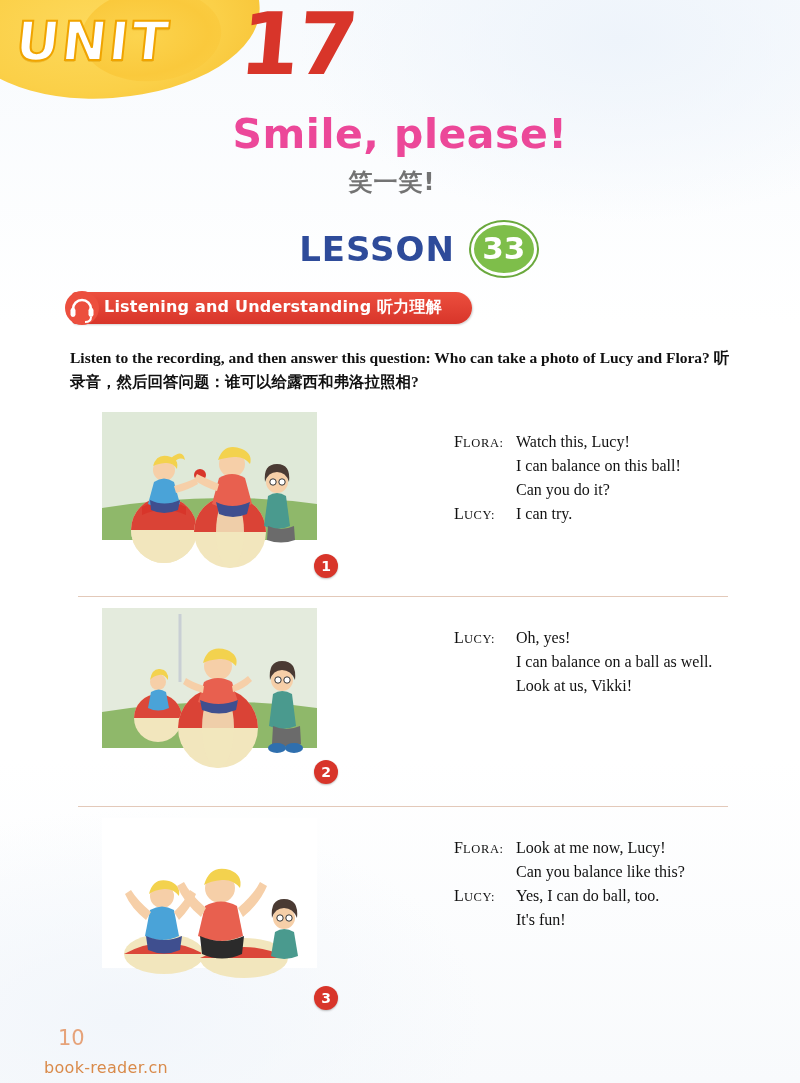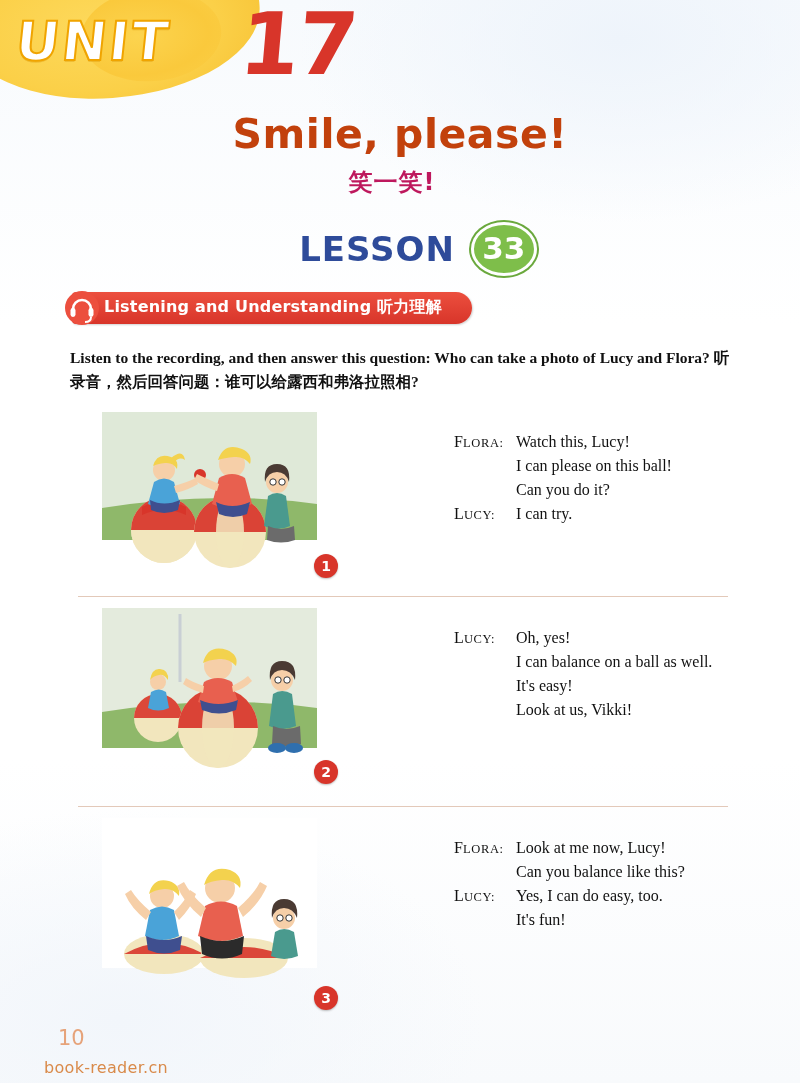--- a/index.html
+++ b/index.html
@@ -73,32 +73,32 @@
 
   
   .title-en {
     position: absolute;
     left: 0; right: 0;
     top: 110px;
     text-align: center;
     font-family: "DejaVu Sans", sans-serif;
     font-size: 41px;
     font-weight: bold;
-    color: #c2410c;
+    color: #ec4899;
     letter-spacing: .5px;
   }
   .title-cn {
     position: absolute;
     left: 0; right: 16px;
     top: 166px;
     text-align: center;
     font-family: "DejaVu Sans", sans-serif;
     font-size: 24px;
     font-weight: bold;
-    color: #be185d;
+    color: #737373;
     letter-spacing: 1px;
   }
   .lesson-row {
     position: absolute;
     left: 8px; right: 0;
     top: 222px;
     text-align: center;
     padding-left: 28px;
   }
   .lesson-word {
@@ -318,21 +318,21 @@
     <path d="M196 84 q9 -6 18 0 l4 30 q-13 6 -26 0z" fill="#4a9a8e"></path>
     <path d="M196 114 q13 6 26 0 l1 14 q-14 5 -28 0z" fill="#6b6b6b"></path>
   </svg>
   <div class="dialogue">
     <div class="dlg-line">
       <span class="dlg-spk"><span class="cap">F</span><span class="sc">LORA:</span></span>
       <span class="dlg-txt">Watch this, Lucy!</span>
     </div>
     <div class="dlg-line">
       <span class="dlg-spk"><span class="cap"></span><span class="sc"></span></span>
-      <span class="dlg-txt">I can please on this ball!</span>
+      <span class="dlg-txt">I can balance on this ball!</span>
     </div>
     <div class="dlg-line">
       <span class="dlg-spk"><span class="cap"></span><span class="sc"></span></span>
       <span class="dlg-txt">Can you do it?</span>
     </div>
     <div class="dlg-line">
       <span class="dlg-spk"><span class="cap">L</span><span class="sc">UCY:</span></span>
       <span class="dlg-txt">I can try.</span>
     </div>
   </div>
@@ -376,21 +376,20 @@
     <div class="dlg-line">
       <span class="dlg-spk"><span class="cap">L</span><span class="sc">UCY:</span></span>
       <span class="dlg-txt">Oh, yes!</span>
     </div>
     <div class="dlg-line">
       <span class="dlg-spk"><span class="cap"></span><span class="sc"></span></span>
       <span class="dlg-txt">I can balance on a ball as well.</span>
     </div>
     <div class="dlg-line">
       <span class="dlg-spk"><span class="cap"></span><span class="sc"></span></span>
-      <span class="dlg-txt">It's easy!</span>
     </div>
     <div class="dlg-line">
       <span class="dlg-spk"><span class="cap"></span><span class="sc"></span></span>
       <span class="dlg-txt">Look at us, Vikki!</span>
     </div>
   </div>
   <div class="num-badge" style="left:242px; top:152px;">2</div>
 </div>
 
 <div class="panel panel-3">
@@ -426,21 +425,21 @@
     <div class="dlg-line">
       <span class="dlg-spk"><span class="cap">F</span><span class="sc">LORA:</span></span>
       <span class="dlg-txt">Look at me now, Lucy!</span>
     </div>
     <div class="dlg-line">
       <span class="dlg-spk"><span class="cap"></span><span class="sc"></span></span>
       <span class="dlg-txt">Can you balance like this?</span>
     </div>
     <div class="dlg-line">
       <span class="dlg-spk"><span class="cap">L</span><span class="sc">UCY:</span></span>
-      <span class="dlg-txt">Yes, I can do easy, too.</span>
+      <span class="dlg-txt">Yes, I can do ball, too.</span>
     </div>
     <div class="dlg-line">
       <span class="dlg-spk"><span class="cap"></span><span class="sc"></span></span>
       <span class="dlg-txt">It's fun!</span>
     </div>
   </div>
   <div class="num-badge" style="left:242px; top:168px;">3</div>
 </div>
 
 <div class="page-number">10</div>

